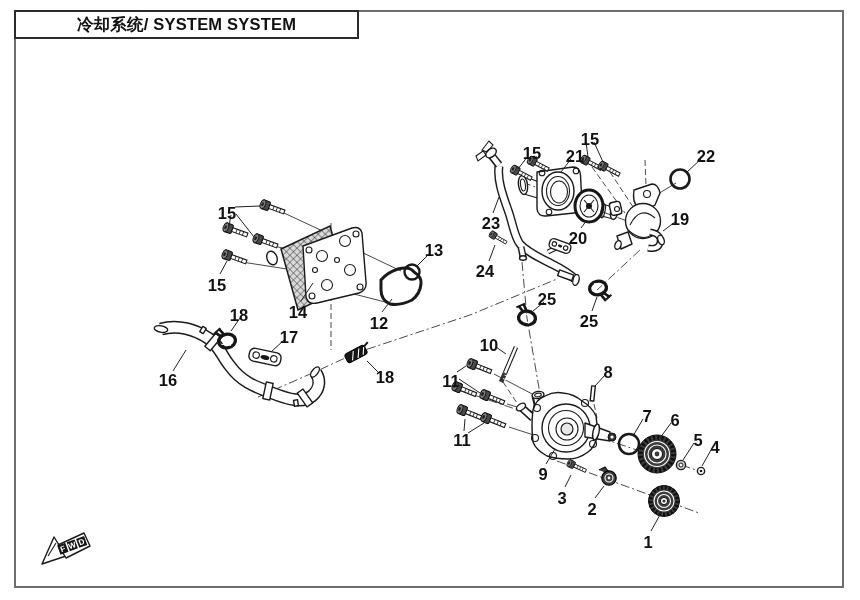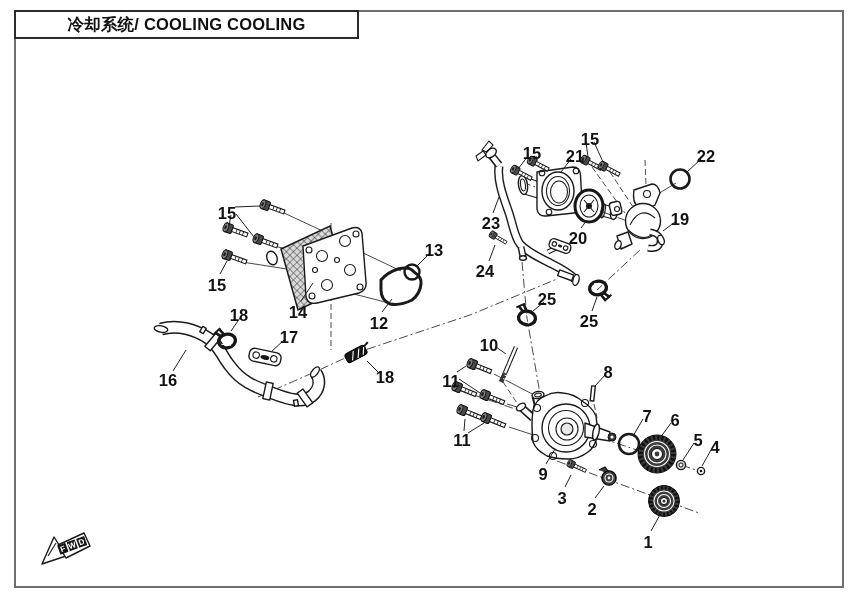--- a/index.html
+++ b/index.html
@@ -22,21 +22,21 @@
   .cline{stroke:#4a4a4a;stroke-width:1;fill:none;stroke-dasharray:9 3 2 3;}
   .dline{stroke:#4a4a4a;stroke-width:1;fill:none;stroke-dasharray:6 3;}
   .leader{stroke:#222;stroke-width:1;fill:none;}
 </style>
 </head>
 <body>
 
 <div class="page">
   <div class="outer-border"></div>
   <div class="title-box">
-    <span class="title-text">冷却系统/ COOLING COOLING</span>
+    <span class="title-text">冷却系统/ SYSTEM SYSTEM</span>
   </div>
 
   <svg class="diagram" width="860" height="600" viewBox="0 0 860 600">
     <defs>
       <pattern id="xh" width="5" height="5" patternUnits="userSpaceOnUse" patternTransform="rotate(45)">
         <rect width="5" height="5" fill="#d9d9d9"></rect>
         <path d="M0,0 H5 M0,0 V5" stroke="#333" stroke-width="1"></path>
       </pattern>
       <g id="bolt-shape">
         <rect x="4" y="-2" width="16.5" height="4" fill="#fff" stroke="#1a1a1a" stroke-width="1.1"></rect>

